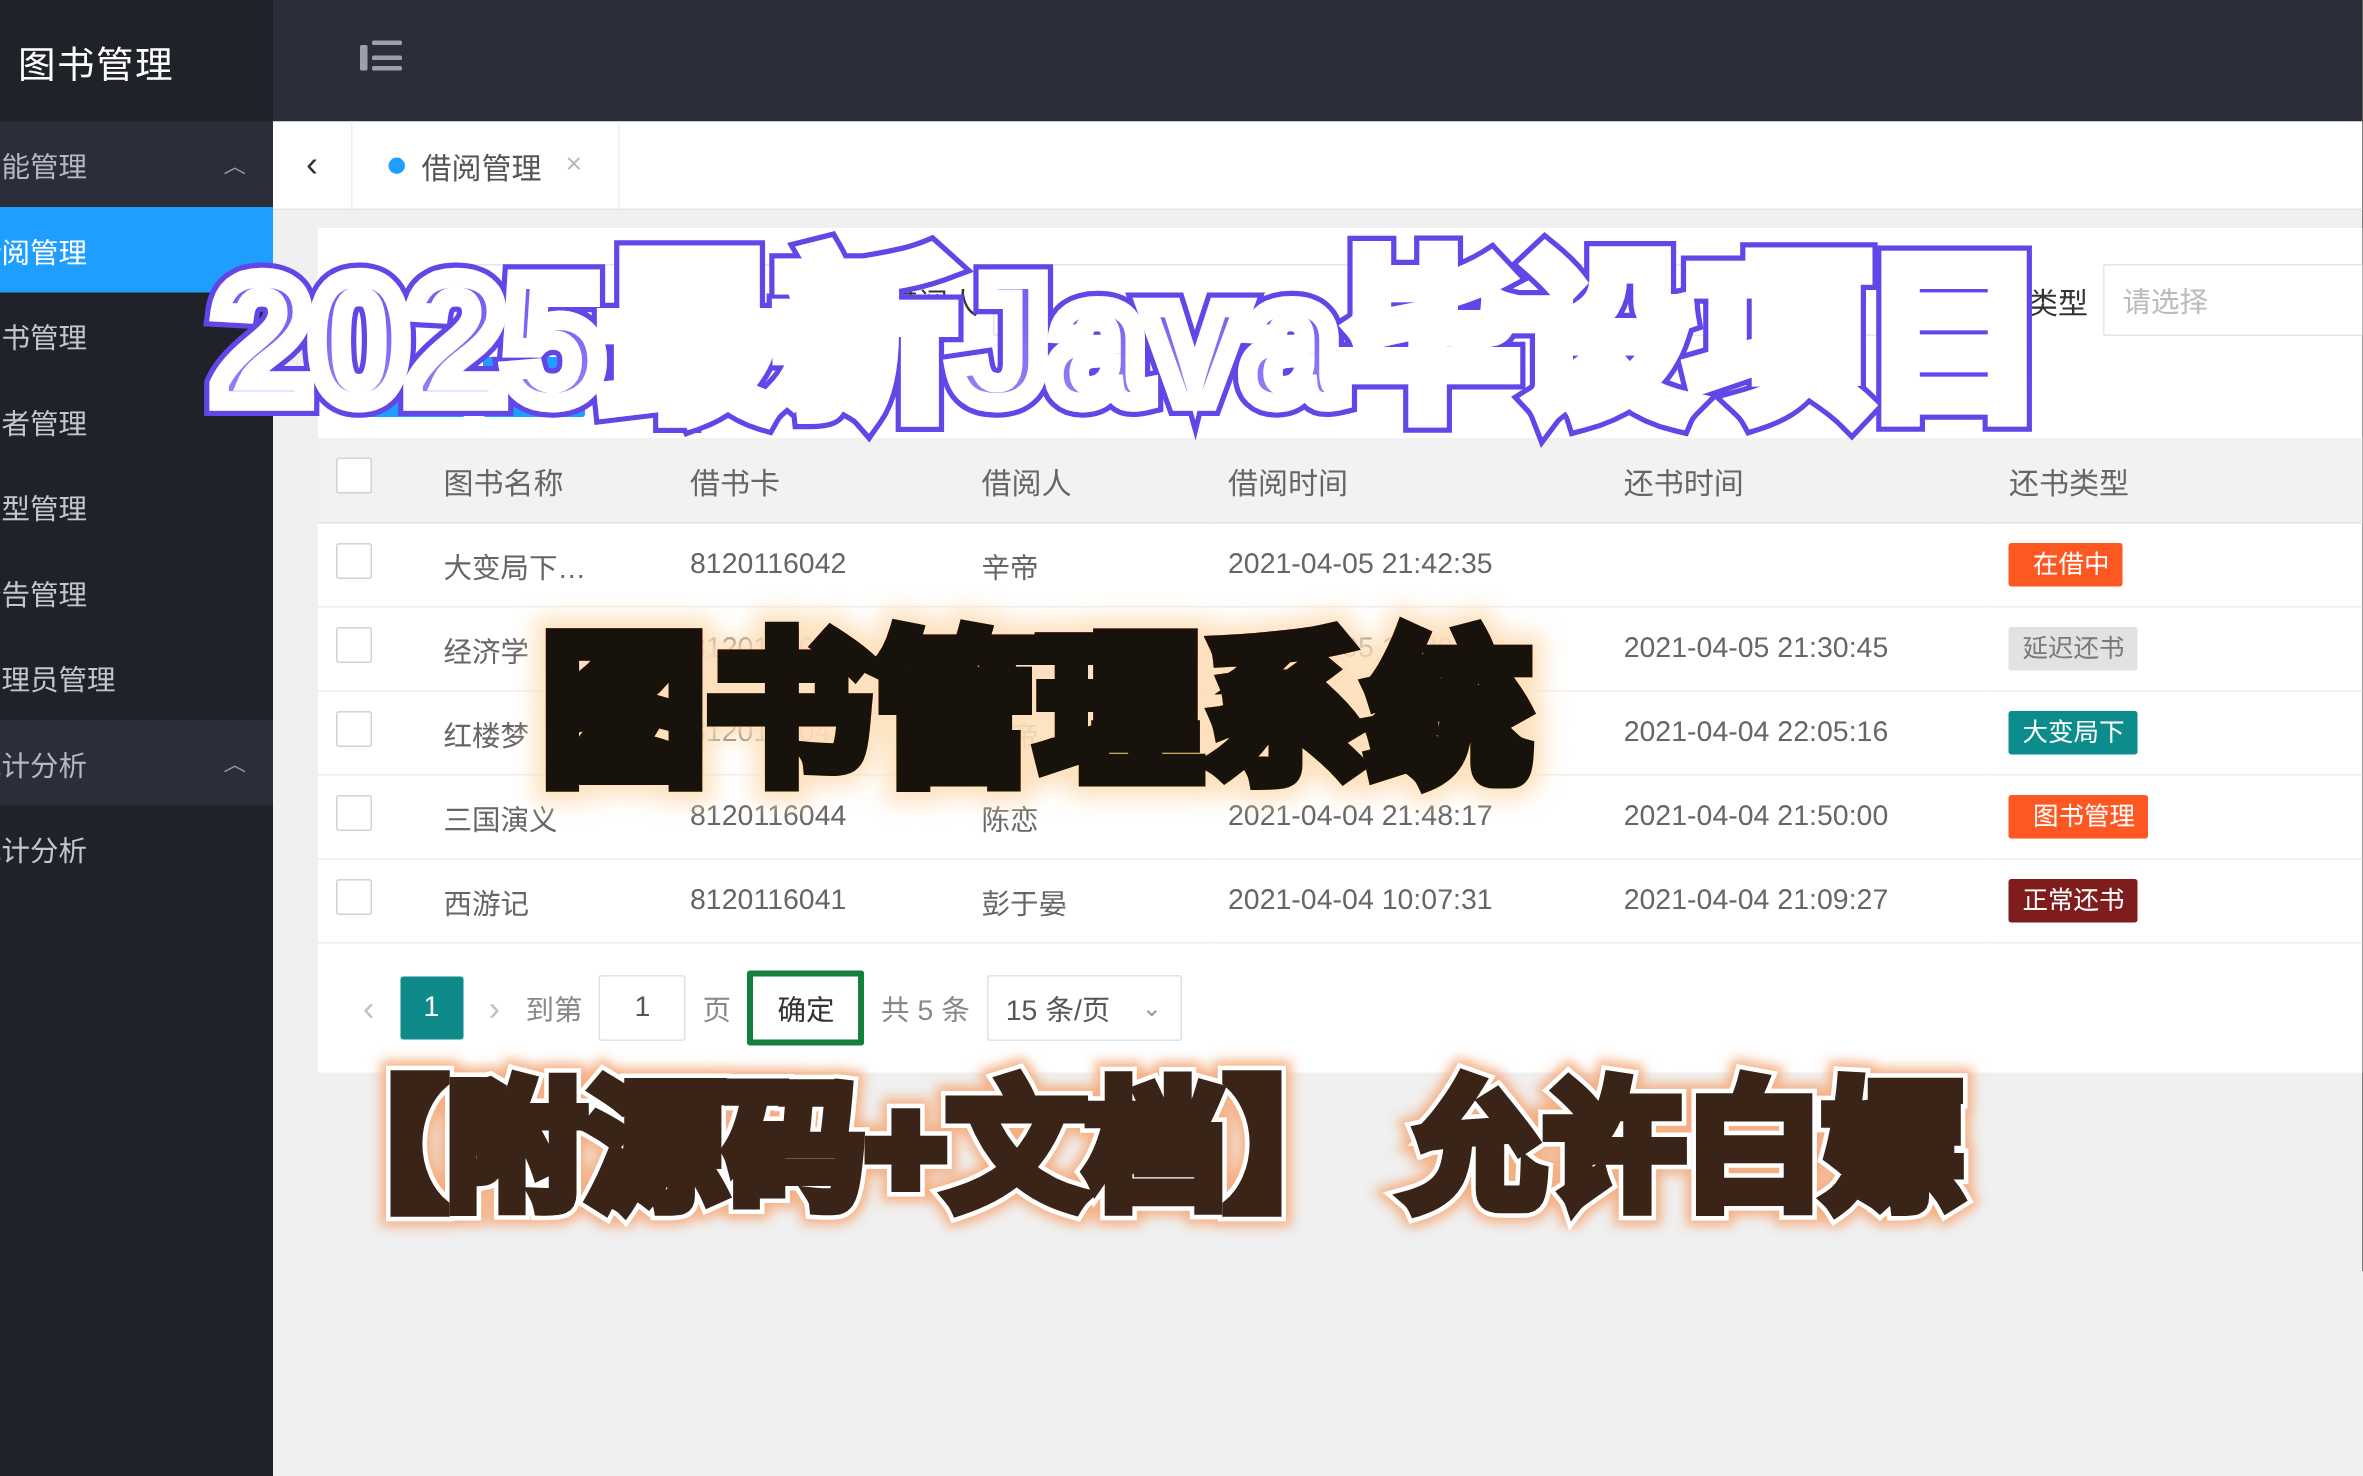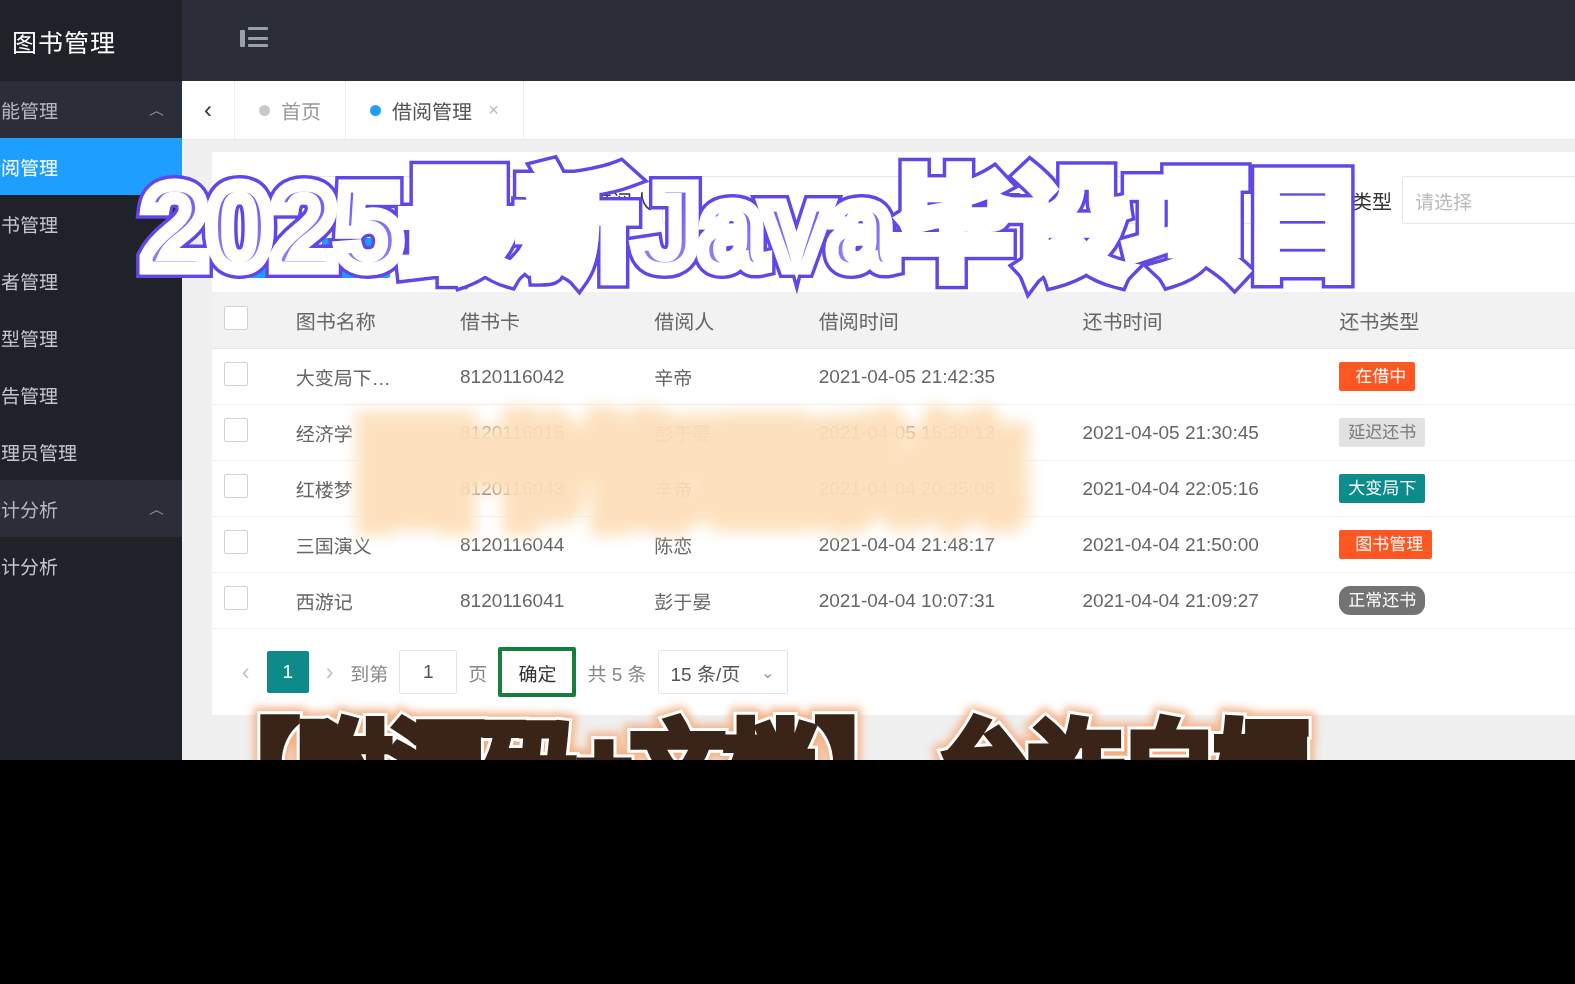--- a/index.html
+++ b/index.html
@@ -3,21 +3,21 @@
 <meta charset="utf-8">
 <style>
   html, body {
     margin: 0;
     padding: 0;
     background: #000;
   }
   #screen {
     position: relative;
     width: 1575px;
-    height: 760px;
+    height: 984px;
     overflow: hidden;
     font-family: "Liberation Sans", "DejaVu Sans", sans-serif;
     background: #f0f0f0;
     user-select: none;
   }
 
   
   .sidebar {
     position: absolute;
     left: -38px;
@@ -263,21 +263,21 @@
     display: inline-block;
     padding: 4px 9px;
     border-radius: 2px;
     font-size: 17px;
     color: #ffffff;
     line-height: 1.25;
   }
   .badge.orange   { background: #ff5722; padding-left: 16px; }
   .badge.grey     { background: #e2e2e2; color: #7a7a7a; }
   .badge.teal     { background: #0c8c8c; }
-  .badge.green    { background: #737373; border-radius: 11px; }
+  .badge.green    { background: #7f1d1d; }
 
   
   .pager {
     display: flex;
     align-items: center;
     padding: 18px 0 18px 24px;
     gap: 11px;
     font-size: 19px;
     color: #888888;
   }
@@ -443,24 +443,20 @@
     <div class="collapse-icon">
       <div class="blk"></div>
       <i></i>
         <i></i>
         <i></i>
     </div>
   </div>
 
   <div class="tabbar">
     <div class="tab-back">‹</div>
-    <div class="tab">
-      <span class="dot"></span>
-      <span>首页</span>
-    </div>
     <div class="tab current">
       <span class="dot"></span>
       <span>借阅管理</span>
       <span class="tclose">×</span>
     </div>
   </div>
 
   <div class="content">
     <div class="card">
 
@@ -584,18 +580,19 @@
         </span>
       </div>
 
     </div>
   </div>
 
   <div class="ovl ovl-top-under">2025最新Java毕设项目</div>
   <div class="ovl ovl-top">2025最新Java毕设项目</div>
 
   <div class="ovl ovl-mid-glow">图书管理系统</div>
+  <div class="ovl ovl-mid">图书管理系统</div>
 
   <div class="ovl ovl-bot-glow">【附源码+文档】 允许白嫖</div>
   <div class="ovl ovl-bot-white">【附源码+文档】 允许白嫖</div>
   <div class="ovl ovl-bot">【附源码+文档】 允许白嫖</div>
 
 </div>
 
 </body></html>

